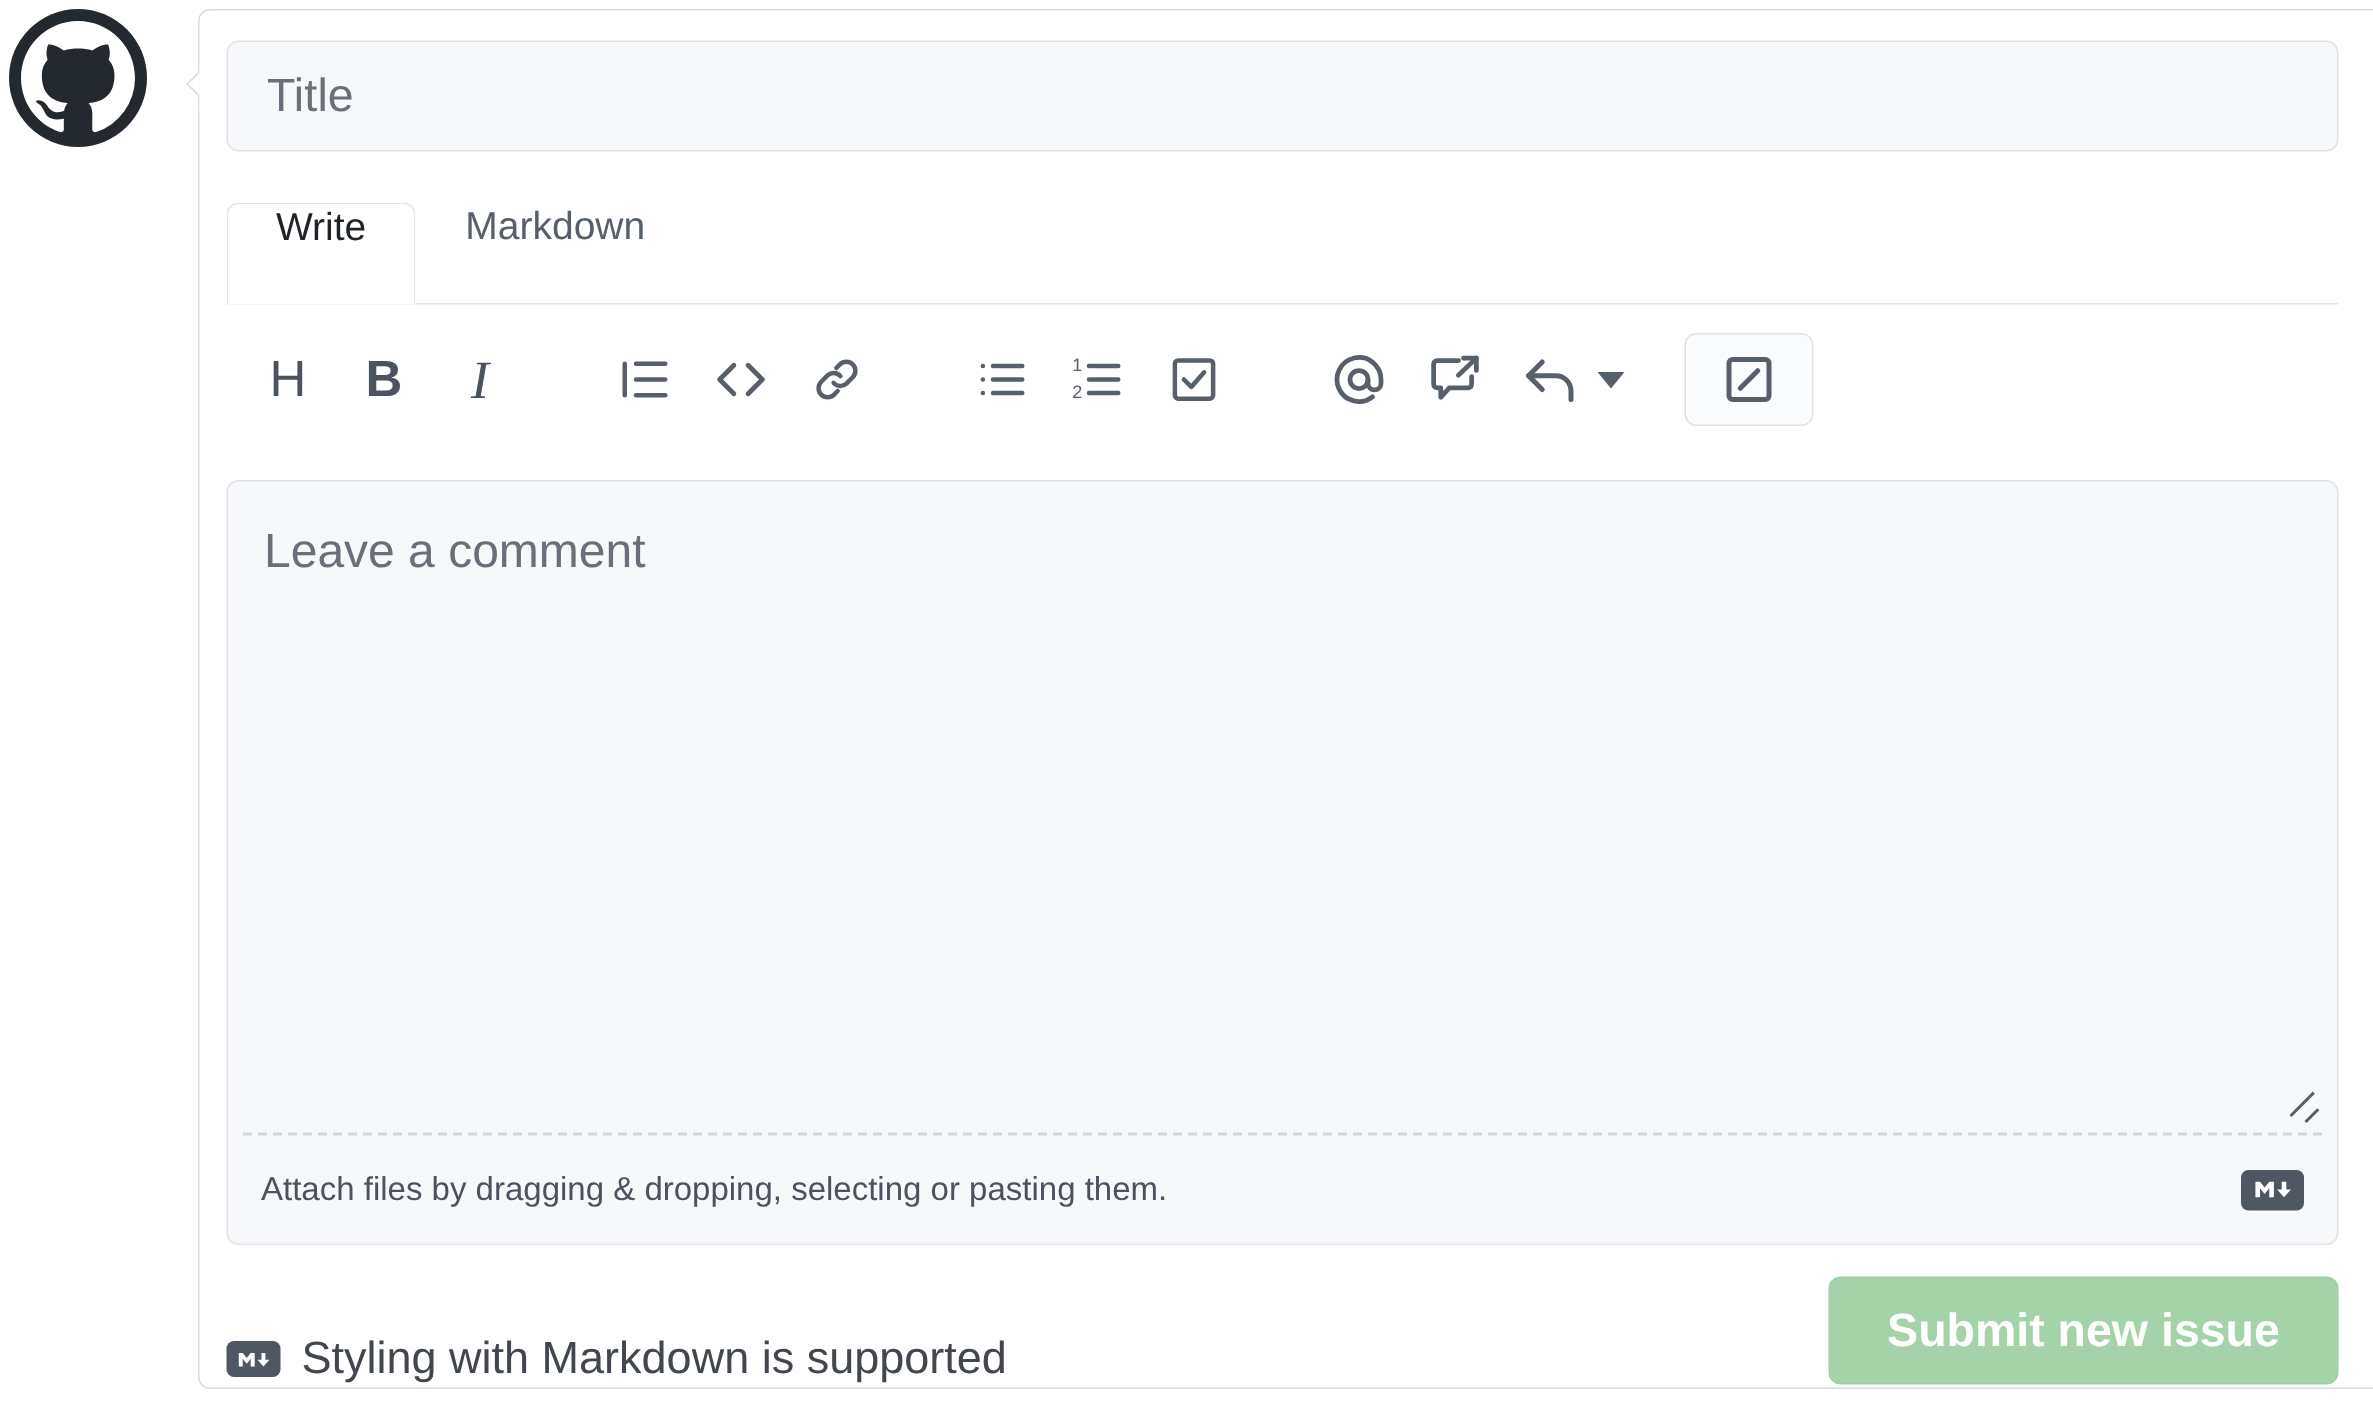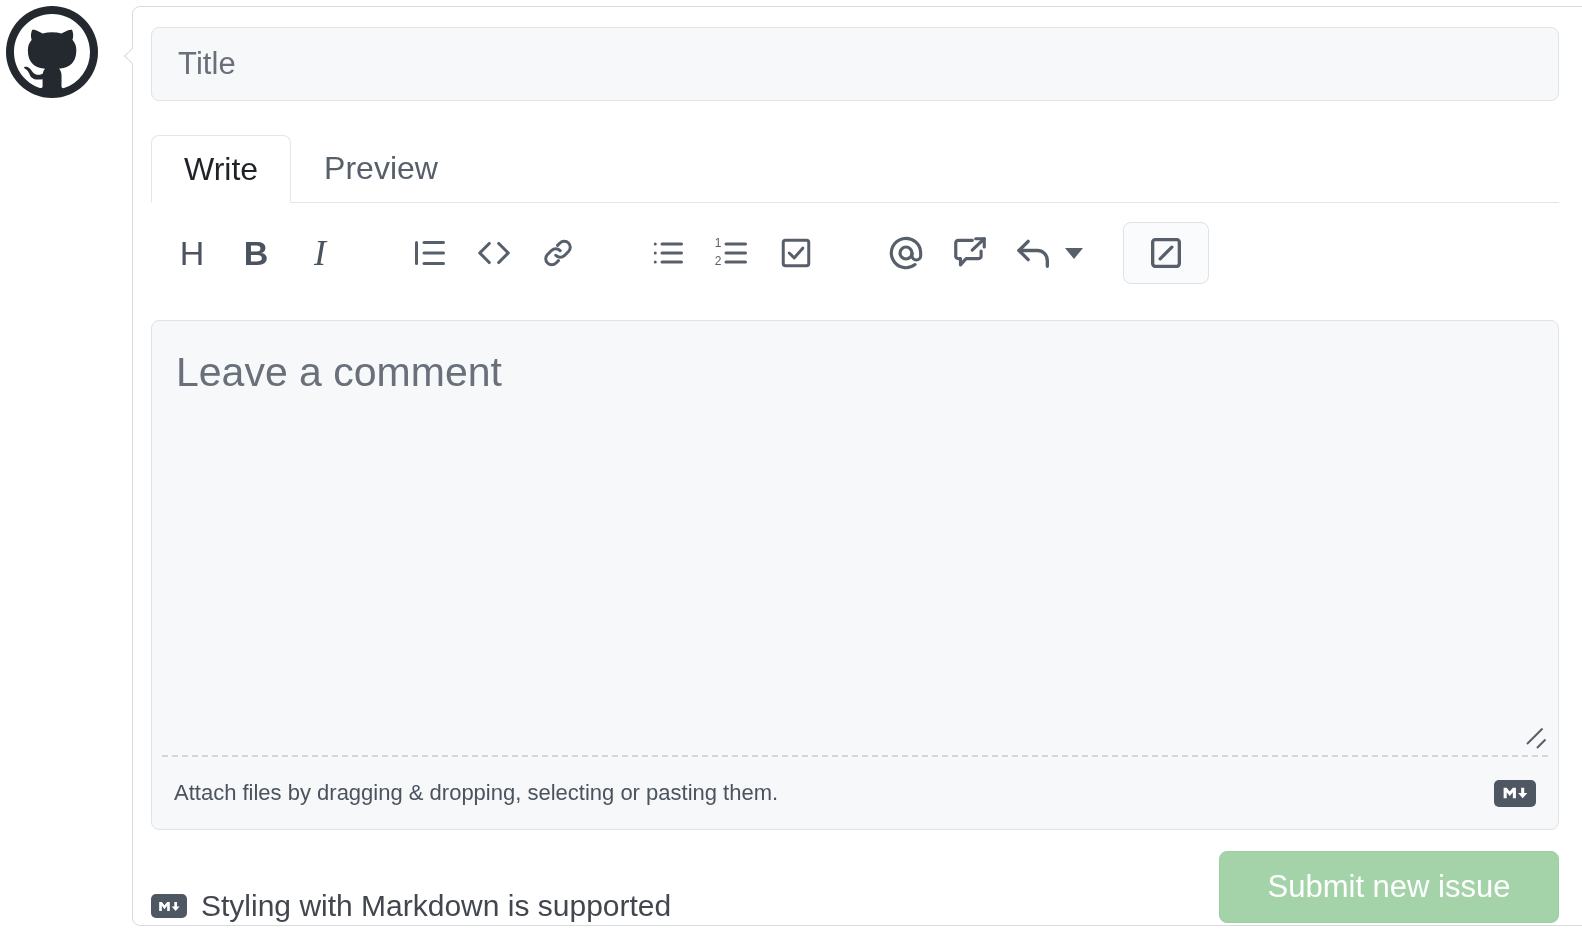--- a/index.html
+++ b/index.html
@@ -104,23 +104,23 @@
     top: 128px;
     width: 1408px;
     height: 68px;
     border-bottom: 1px solid #e2e5e9;
     display: flex;
     align-items: flex-end;
   }
   .tab {
     height: 68px;
     display: flex;
-    align-items: center;
+    align-items: flex-start;
     justify-content: center;
-    font-size: 32px;
+    font-size: 26px;
     padding: 0 32px;
     color: #57606a;
     cursor: pointer;
     position: relative;
     background: transparent;
     border: 1px solid transparent;
     border-bottom: none;
   }
   .tab.active {
     background: #ffffff;
@@ -191,21 +191,21 @@
     width: 1408px;
     height: 510px;
     background: #f6f8fa;
     border: 1px solid #dfe3e8;
     border-radius: 8px;
   }
   .comment-placeholder {
     position: absolute;
     left: 24px;
     top: 28px;
-    font-size: 41px;
+    font-size: 32px;
     color: #69707a;
   }
   .resize-handle {
     position: absolute;
     right: 8px;
     bottom: 78px;
     width: 24px;
     height: 24px;
   }
   .resize-handle::before,
@@ -283,21 +283,21 @@
     color: #42474f;
   }
   .submit-btn {
     height: 72px;
     padding: 0 32px;
     background: #a4d3a9;
     border: 1px solid #9ecda3;
     border-radius: 8px;
     color: #ffffff;
     font-size: 31px;
-    font-weight: normal;
+    font-weight: bold;
     display: flex;
     align-items: center;
     justify-content: center;
     cursor: default;
     min-width: 340px;
   }
 </style>
 </head>
 <body>
 
@@ -318,21 +318,21 @@
 
     <div class="title-input">
       <span class="title-placeholder">Title</span>
     </div>
 
     <div class="tabs">
       <div class="tab active">
         <span>Write</span>
       </div>
       <div class="tab">
-        <span>Preview</span>
+        <span>Markdown</span>
       </div>
     </div>
 
     <div class="toolbar">
 
       <div class="tb-group">
         <div class="tb-btn">
           <span class="tb-letter">H</span>
         </div>
         <div class="tb-btn">

